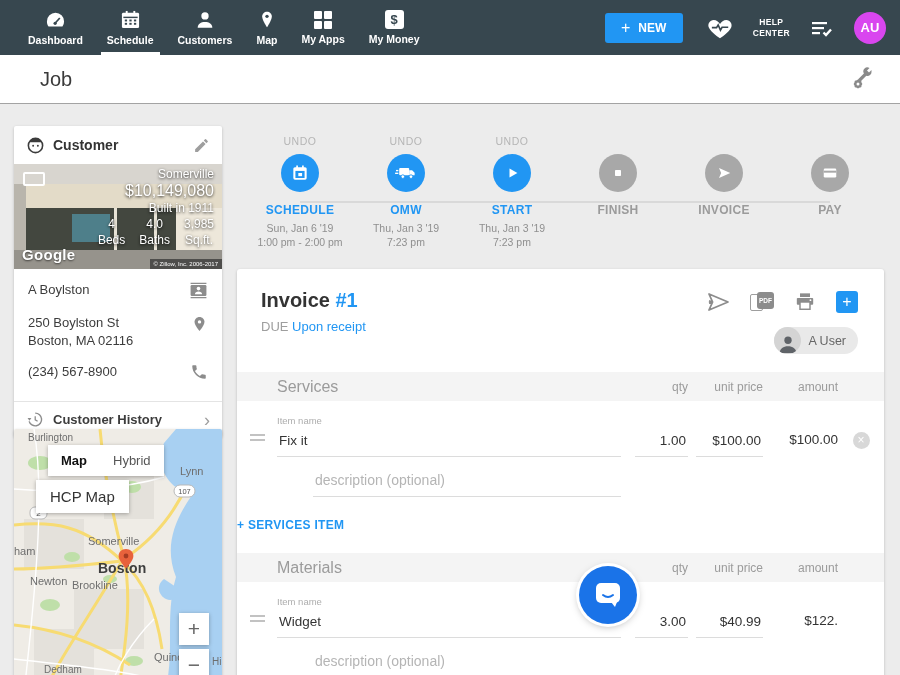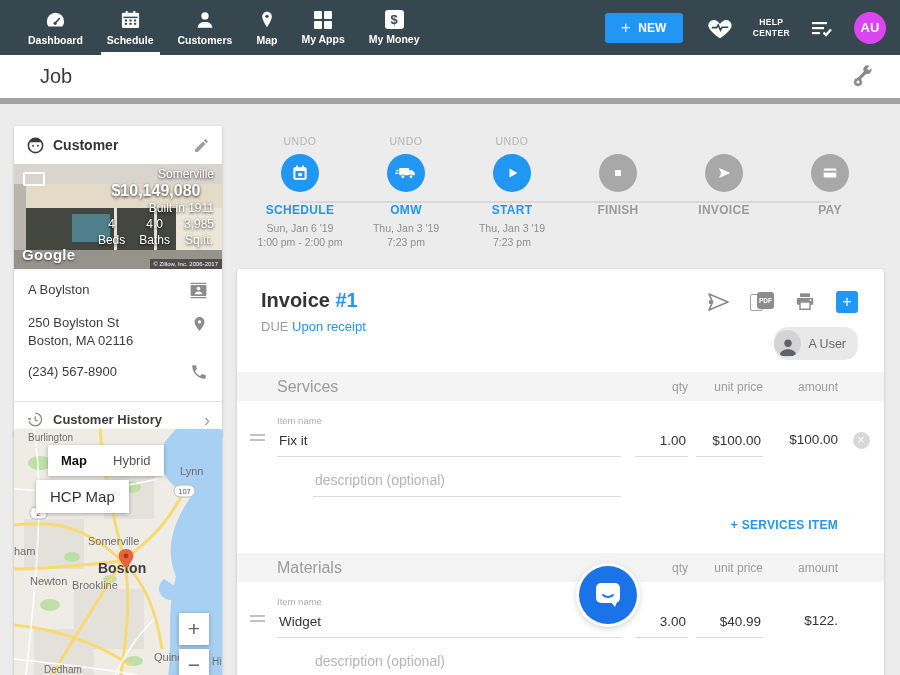--- a/index.html
+++ b/index.html
@@ -17,21 +17,21 @@
   .new-btn { display:flex; align-items:center; justify-content:center; gap:8px; width:78px; height:30px; background:#2196F3; border:none; border-radius:3px; color:#fff; font-weight:bold; font-size:12px; cursor:pointer; margin-right:24px; font-family:inherit; }
   .new-plus { font-size:16px; font-weight:normal; line-height:1; }
   .nav-right-icon { margin-right:20px; display:flex; align-items:center; }
   .help-center { color:#fff; font-size:8.5px; font-weight:bold; text-align:center; line-height:1.25; letter-spacing:.4px; margin-right:20px; cursor:pointer; }
   .avatar { width:32px; height:32px; border-radius:50%; background:#d946ef; color:#fff; font-size:13px; font-weight:bold; display:flex; align-items:center; justify-content:center; margin-right:14px; cursor:pointer; }
   .money-box { width:19px; height:19px; background:#fff; border-radius:3px; display:flex; align-items:center; justify-content:center; color:#37474F; font-weight:bold; font-size:13px; }
   .apps-grid { display:grid; grid-template-columns:8px 8px; grid-template-rows:8px 8px; gap:2px; }
   .apps-grid div { background:#fff; border-radius:1px; }
 
   
-  .titlebar { height:49px; background:#FFFFFF; border-bottom:6px solid #a3a3a3; display:flex; align-items:center;gap:48px; }
+  .titlebar { height:49px; background:#FFFFFF; border-bottom:1px solid #a3a3a3; display:flex; align-items:center;gap:48px; }
   .page-title { font-size:20px; color:#3A3A3A; margin-left:40px; }
   .title-spacer { flex:1; }
   .job-actions { margin-right:26px; cursor:pointer; }
 
   
   .content { position:relative; height:571px; }
 
   .card { background:#fff; border-radius:2px; box-shadow:0 1px 3px rgba(0,0,0,.22); }
 
   
@@ -43,21 +43,21 @@
   .ph-wall { position:absolute; left:0; top:20px; right:0; height:24px; background:#E3DBC8; }
   .ph-band { position:absolute; left:0; top:44px; right:0; height:42px; background:#43473F; }
   .ph-teal { position:absolute; left:58px; top:50px; width:38px; height:28px; background:#4E7F8A; }
   .ph-mull1 { position:absolute; top:44px; width:3px; height:42px; background:#E8E3D6; }
   .ph-pillar { position:absolute; left:0; top:20px; width:12px; bottom:0; background:#B9B5AC; }
   .ph-right { position:absolute; right:0; top:44px; width:46px; height:42px; background:#EDE7DA; }
   .ph-walk { position:absolute; left:0; bottom:0; right:0; height:19px; background:#96938C; }
   .frame-icon { position:absolute; left:9px; top:8px; width:22px; height:14px; border:2px solid #fff; border-radius:2px; cursor:pointer; }
   .zillow-info { position:absolute; right:8px; top:3px; text-align:right; color:#fff; text-shadow:0 1px 3px rgba(0,0,0,.85); }
   .z-label { font-size:12px; }
-  .z-price { font-size:16px; font-weight:bold; margin:1px 0;text-align:center; }
+  .z-price { font-size:16px; font-weight:normal; margin:1px 0; }
   .z-built { font-size:12px; margin-bottom:2px; }
   .z-stats { display:flex; justify-content:flex-end; gap:14px; }
   .z-stat { text-align:center; font-size:12px; line-height:1.3; }
   .google-logo { position:absolute; left:8px; bottom:6px; color:#fff; font-size:15px; font-weight:bold; text-shadow:0 1px 2px rgba(0,0,0,.6); letter-spacing:.3px; }
   .photo-copyright { position:absolute; right:0; bottom:0; background:rgba(40,40,40,.65); color:#fff; font-size:6px; padding:2px 4px; }
   .contact-rows { padding:12px 14px 6px 14px; }
   .contact-row { display:flex; align-items:flex-start; margin-bottom:14px; }
   .contact-text { flex:1; font-size:13px; color:#3C3C3C; line-height:1.35; }
   .history-row { border-top:1px solid #E4E4E4; height:36px; display:flex; align-items:center; padding:0 12px; cursor:pointer; }
   .history-label { flex:1; font-size:13px; font-weight:bold; color:#3C3C3C; margin-left:10px; }
@@ -92,21 +92,21 @@
   .inv-number { color:#2196F3; }
   .inv-due { position:absolute; left:24px; top:50px; font-size:13px; }
   .due-label { color:#9E9E9E; }
   .due-value { color:#2196F3; cursor:pointer; }
   .inv-tools { position:absolute; right:26px; top:22px; display:flex; align-items:center; gap:20px; }
   .tool { cursor:pointer; display:flex; align-items:center; }
   .pdf-icon { position:relative; width:24px; height:20px; }
   .pdf-page { position:absolute; left:0; top:2px; width:13px; height:17px; border:1.5px solid #9E9E9E; border-radius:2px; }
   .pdf-badge { position:absolute; right:0; top:0; width:17px; height:17px; background:#8C8C8C; border-radius:3px; color:#fff; font-size:6.5px; font-weight:bold; display:flex; align-items:center; justify-content:center; }
   .plus-box { width:22px; height:22px; background:#2196F3; border-radius:3px; color:#fff; font-size:16px; display:flex; align-items:center; justify-content:center; }
-  .user-chip { position:absolute; right:26px; top:58px; display:flex; align-items:center; background:#E9E9E9; border-radius:14px; height:33px; padding-right:12px; cursor:pointer; }
+  .user-chip { position:absolute; right:26px; top:58px; display:flex; align-items:center; background:#E9E9E9; border-radius:14px; height:27px; padding-right:12px; cursor:pointer; }
   .chip-avatar { width:27px; height:27px; border-radius:50%; background:#D4D4D4; display:flex; align-items:flex-end; justify-content:center; overflow:hidden; margin-right:7px; }
   .chip-label { font-size:12.5px; color:#666; }
 
   .inv-grid { display:grid; grid-template-columns:40px 1fr 61px 75px 75px 46px; align-items:end; }
   .sec-strip { background:#F4F4F4; height:29px; align-items:center; }
   .sec-name { font-size:16px; color:#9B9B9B; }
   .col-h { font-size:12px; color:#9B9B9B; text-align:right; }
   .item-row { margin-top:14px; }
   .handle-cell { display:flex; justify-content:center; padding-bottom:13px; }
   .drag-handle { cursor:grab; }
@@ -115,21 +115,21 @@
   input.line-input { width:100%; border:none; border-bottom:1px solid #DCDCDC; background:transparent; font-family:inherit; font-size:13.5px; color:#333; padding:0 2px 8px 2px; outline:none; }
   input.num { text-align:right; }
   .name-cell { padding-right:6px; }
   .num-cell { padding-left:8px; }
   .amount-cell { text-align:right; font-size:13.5px; color:#333; padding-bottom:10px; }
   .delete-cell { display:flex; justify-content:center; padding-bottom:8px; }
   .delete-btn { width:17px; height:17px; border-radius:50%; background:#D8D8D8; color:#fff; font-size:12px; line-height:17px; text-align:center; cursor:pointer; }
   .desc-row { margin-top:14px;padding-left:36px; }
   input.desc-input { width:100%; border:none; border-bottom:1px solid #DCDCDC; background:transparent; font-family:inherit; font-size:14px; color:#333; padding:0 2px 8px 2px; outline:none; }
   input.desc-input::placeholder { color:#B5B5B5; }
-  .add-row { text-align:right; padding-right:46px; margin:18px 0 20px 0; }
+  .add-row { padding-right:46px; margin:18px 0 20px 0; }
   .add-link { color:#2196F3; font-size:12px; font-weight:bold; letter-spacing:.3px; cursor:pointer; }
 
   
   .chat-bubble { position:absolute; left:579px; top:462px; width:58px; height:58px; border-radius:50%; background:#1A73E8; box-shadow:0 0 0 3px #fff, 0 2px 8px rgba(0,0,0,.35); display:flex; align-items:center; justify-content:center; cursor:pointer; z-index:30; }
 
   svg { display:block; }
 </style>
 </head>
 <body>
 

